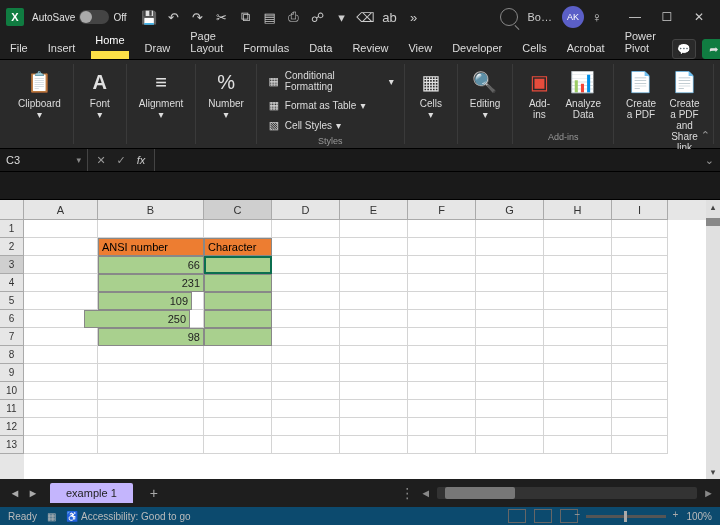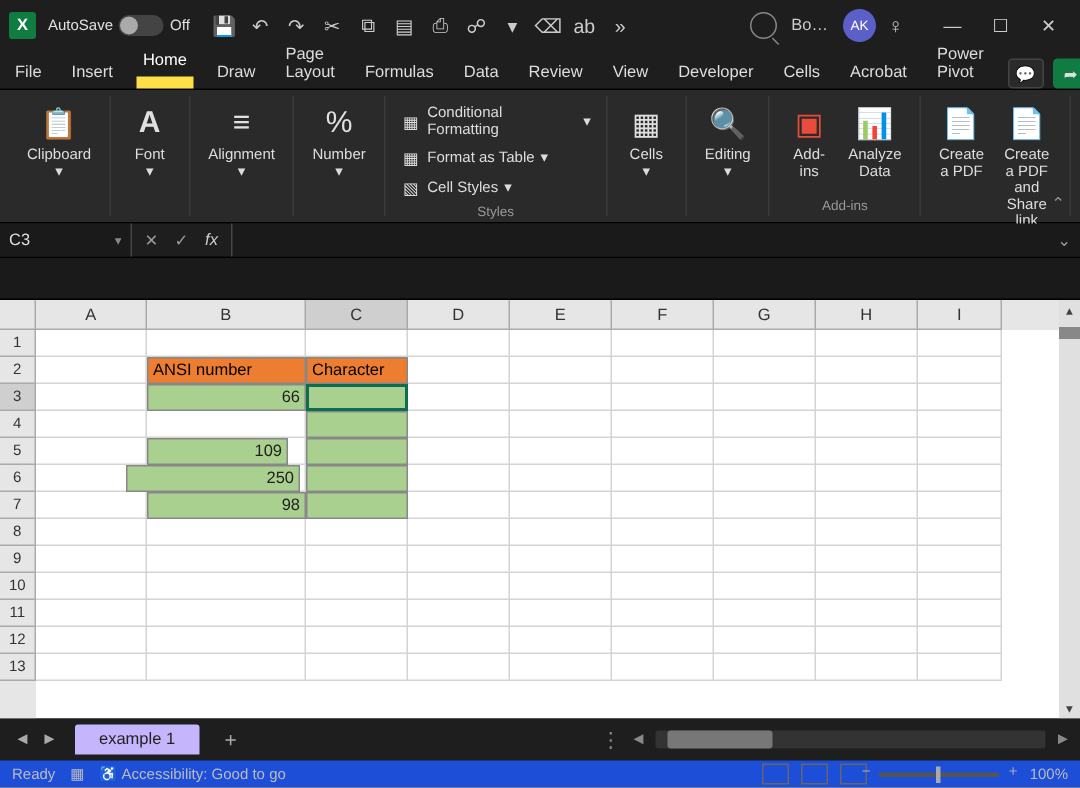--- a/index.html
+++ b/index.html
@@ -61,21 +61,21 @@
 .vscroll-up { position: absolute; top: 2px; width: 14px; text-align: center; font-size: 9px; color: #444; }
 .vscroll-dn { position: absolute; bottom: 2px; width: 14px; text-align: center; font-size: 9px; color: #444; }
 .sheet-tabs { position: absolute; left: 0; right: 0; bottom: 18px; height: 28px; background: #1e1e1e; display: flex; align-items: center; padding: 0 6px; }
 .nav-arrow { width: 18px; text-align: center; color: #aaa; font-size: 11px; cursor: pointer; }
 .sheet-tab { background: #c4b5fd; color: #222; padding: 4px 16px; font-size: 11px; border-radius: 2px 2px 0 0; margin-left: 8px; }
 .add-sheet { width: 22px; height: 22px; margin-left: 10px; display: flex; align-items: center; justify-content: center; color: #aaa; font-size: 14px; cursor: pointer; }
 .hscroll-area { flex: 1; display: flex; align-items: center; justify-content: flex-end; gap: 6px; }
 .hdots { color: #888; font-size: 14px; }
 .hscroll { width: 260px; height: 12px; background: #333; border-radius: 2px; position: relative; }
 .hscroll-thumb { position: absolute; left: 8px; top: 0; height: 12px; width: 70px; background: #777; border-radius: 2px; }
-.statusbar { position: absolute; left: 0; right: 0; bottom: 0; height: 18px; background: #1d4ed8; display: flex; align-items: center; padding: 0 8px; font-size: 10px; color: #bbb; gap: 10px; }
+.statusbar { position: absolute; left: 0; right: 0; bottom: 0; height: 18px; background: #0c4a6e; display: flex; align-items: center; padding: 0 8px; font-size: 10px; color: #bbb; gap: 10px; }
 .status-right { margin-left: auto; display: flex; align-items: center; gap: 8px; }
 .view-btn { width: 18px; height: 14px; border: 1px solid #666; }
 .zoom-slider { width: 80px; height: 3px; background: #555; position: relative; }
 .zoom-slider::before { content: "−"; position: absolute; left: -12px; top: -6px; color: #aaa; }
 .zoom-slider::after { content: "+"; position: absolute; right: -12px; top: -6px; color: #aaa; }
 .zoom-knob { position: absolute; left: 38px; top: -4px; width: 3px; height: 11px; background: #aaa; }
 </style>
 </head>
 <body>
 
@@ -378,24 +378,25 @@
       <div class="cell" style="left: 248px; top: 216px; width: 68px;"></div>
       <div class="cell" style="left: 316px; top: 216px; width: 68px;"></div>
       <div class="cell" style="left: 384px; top: 216px; width: 68px;"></div>
       <div class="cell" style="left: 452px; top: 216px; width: 68px;"></div>
       <div class="cell" style="left: 520px; top: 216px; width: 68px;"></div>
       <div class="cell" style="left: 588px; top: 216px; width: 56px;"></div>
       <div class="cell hdr-cell" style="left: 74px; top: 18px; width: 106px; justify-content: flex-start;">ANSI number</div>
       <div class="cell hdr-cell" style="left: 180px; top: 18px; width: 68px; justify-content: flex-start;">Character</div>
       <div class="cell data-cell" style="left: 74px; top: 36px; width: 106px;">66</div>
       <div class="cell data-cell empty active-cell" style="left: 180px; top: 36px; width: 68px;"></div>
+      <div class="cell data-cell" style="left: 74px; top: 54px; width: 106px;">231</div>
       <div class="cell data-cell empty" style="left: 180px; top: 54px; width: 68px;"></div>
       <div class="cell data-cell" style="left: 74px; top: 72px; width: 94px;">109</div>
       <div class="cell data-cell empty" style="left: 180px; top: 72px; width: 68px;"></div>
-      <div class="cell data-cell" style="left: 60px; top: 90px; width: 116px;">250</div>
+      <div class="cell data-cell" style="left: 60px; top: 90px; width: 106px;">250</div>
       <div class="cell data-cell empty" style="left: 180px; top: 90px; width: 68px;"></div>
       <div class="cell data-cell" style="left: 74px; top: 108px; width: 106px;">98</div>
       <div class="cell data-cell empty" style="left: 180px; top: 108px; width: 68px;"></div>
     </div>
   <div class="vscroll">
     <div class="vscroll-up">▴</div>
     <div class="vscroll-thumb"></div>
     <div class="vscroll-dn">▾</div>
   </div>
 </div>

